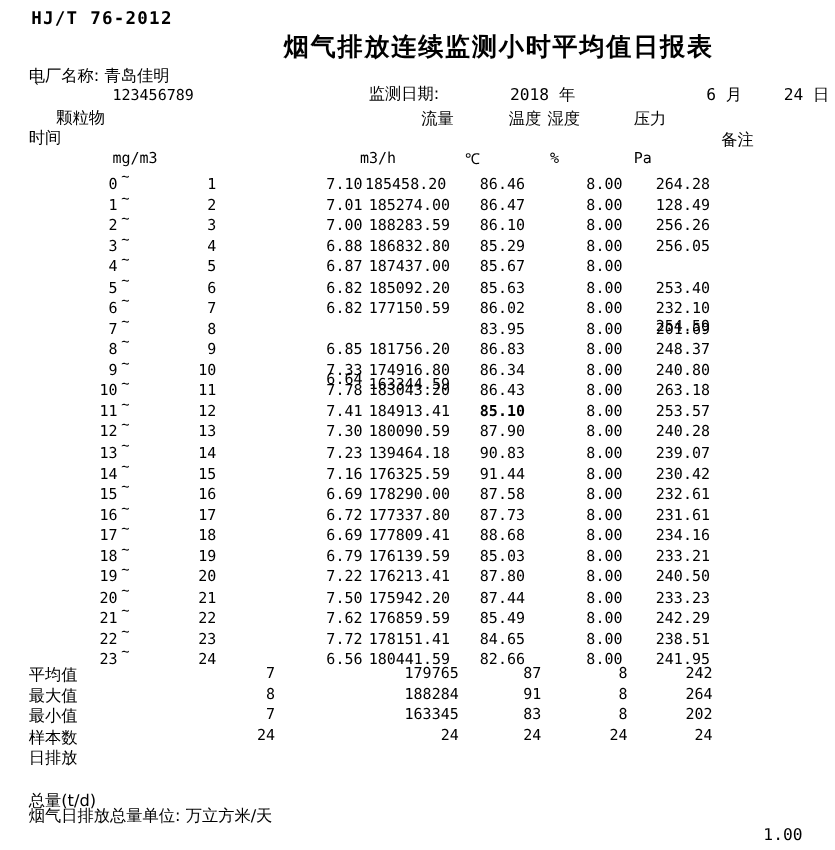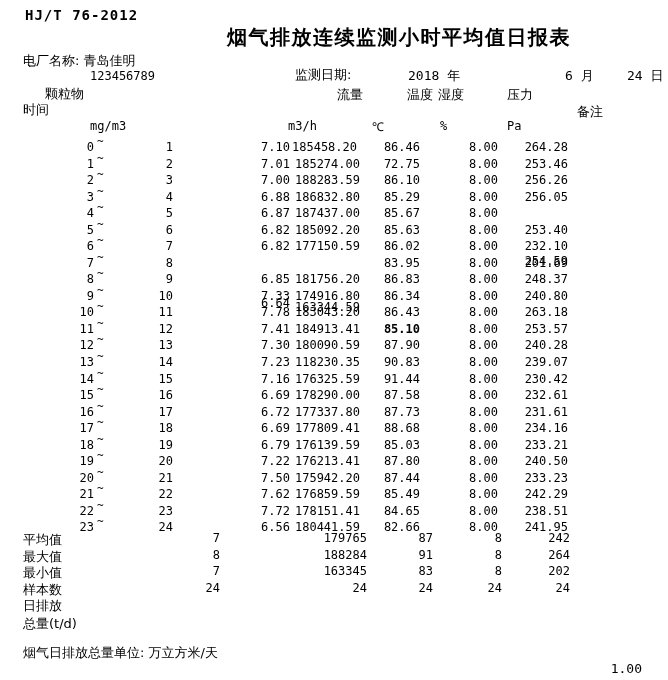--- a/index.html
+++ b/index.html
@@ -61,23 +61,23 @@
         <span class="cell" style="left: 364px; width: 56px; text-align: right;">86.46</span>
         <span class="cell" style="left: 440px; width: 58px; text-align: right;">8.00</span>
         <span class="cell" style="left: 500px; width: 68px; text-align: right;">264.28</span>
       </div>
       <div class="trow" style="top: 156.54px;">
         <span class="cell" style="left: 40px; width: 54px; text-align: right;">1</span>
         <span class="cell tilde" style="left: 97px; width: 16px; text-align: left;">~</span>
         <span class="cell" style="left: 118px; width: 55px; text-align: right;">2</span>
         <span class="cell" style="left: 220px; width: 70px; text-align: right;">7.01</span>
         <span class="cell" style="left: 292px; width: 68px; text-align: right;">185274.00</span>
-        <span class="cell" style="left: 364px; width: 56px; text-align: right;">72.75</span>
-        <span class="cell" style="left: 440px; width: 58px; text-align: right;">8.00</span>
-        <span class="cell" style="left: 500px; width: 68px; text-align: right;">253.46</span>
+        <span class="cell" style="left: 364px; width: 56px; text-align: right;">86.47</span>
+        <span class="cell" style="left: 440px; width: 58px; text-align: right;">8.00</span>
+        <span class="cell" style="left: 500px; width: 68px; text-align: right;">128.49</span>
       </div>
       <div class="trow" style="top: 173.08px;">
         <span class="cell" style="left: 40px; width: 54px; text-align: right;">2</span>
         <span class="cell tilde" style="left: 97px; width: 16px; text-align: left;">~</span>
         <span class="cell" style="left: 118px; width: 55px; text-align: right;">3</span>
         <span class="cell" style="left: 220px; width: 70px; text-align: right;">7.00</span>
         <span class="cell" style="left: 292px; width: 68px; text-align: right;">188283.59</span>
         <span class="cell" style="left: 364px; width: 56px; text-align: right;">86.10</span>
         <span class="cell" style="left: 440px; width: 58px; text-align: right;">8.00</span>
         <span class="cell" style="left: 500px; width: 68px; text-align: right;">256.26</span>
@@ -180,21 +180,21 @@
         <span class="cell" style="left: 292px; width: 68px; text-align: right;">180090.59</span>
         <span class="cell" style="left: 364px; width: 56px; text-align: right;">87.90</span>
         <span class="cell" style="left: 440px; width: 58px; text-align: right;">8.00</span>
         <span class="cell" style="left: 500px; width: 68px; text-align: right;">240.28</span>
       </div>
       <div class="trow" style="top: 355.02px;">
         <span class="cell" style="left: 40px; width: 54px; text-align: right;">13</span>
         <span class="cell tilde" style="left: 97px; width: 16px; text-align: left;">~</span>
         <span class="cell" style="left: 118px; width: 55px; text-align: right;">14</span>
         <span class="cell" style="left: 220px; width: 70px; text-align: right;">7.23</span>
-        <span class="cell" style="left: 292px; width: 68px; text-align: right;">118230.35</span>
+        <span class="cell" style="left: 292px; width: 68px; text-align: right;">139464.18</span>
         <span class="cell" style="left: 364px; width: 56px; text-align: right;">90.83</span>
         <span class="cell" style="left: 440px; width: 58px; text-align: right;">8.00</span>
         <span class="cell" style="left: 500px; width: 68px; text-align: right;">239.07</span>
       </div>
       <div class="trow" style="top: 371.56px;">
         <span class="cell" style="left: 40px; width: 54px; text-align: right;">14</span>
         <span class="cell tilde" style="left: 97px; width: 16px; text-align: left;">~</span>
         <span class="cell" style="left: 118px; width: 55px; text-align: right;">15</span>
         <span class="cell" style="left: 220px; width: 70px; text-align: right;">7.16</span>
         <span class="cell" style="left: 292px; width: 68px; text-align: right;">176325.59</span>
@@ -320,21 +320,21 @@
         <span class="cell zh" style="left: 23px; width: 95px; text-align: left;">样本数</span>
         <span class="cell" style="left: 150px; width: 70px; text-align: right;">24</span>
         <span class="cell" style="left: 297px; width: 70px; text-align: right;">24</span>
         <span class="cell" style="left: 375px; width: 58px; text-align: right;">24</span>
         <span class="cell" style="left: 444px; width: 58px; text-align: right;">24</span>
         <span class="cell" style="left: 512px; width: 58px; text-align: right;">24</span>
       </div>
       <div class="trow" style="top: 597px;">
         <span class="cell zh" style="left: 23px; width: 95px; text-align: left;">日排放</span>
       </div>
-      <div class="trow" style="top: 615px;">
+      <div class="trow" style="top: 632px;">
         <span class="cell zh" style="left: 23px; width: 95px; text-align: left;">总量(t/d)</span>
       </div>
     </div>
 
   <div class="abs zh" style="left:23px;top:644px;">烟气日排放总量单位: 万立方米/天</div>
   <div class="abs num" style="left:590px;top:661px;width:52px;text-align:right;font-size:13px;">1.00</div>
 
 </div>
 
 </body></html>

